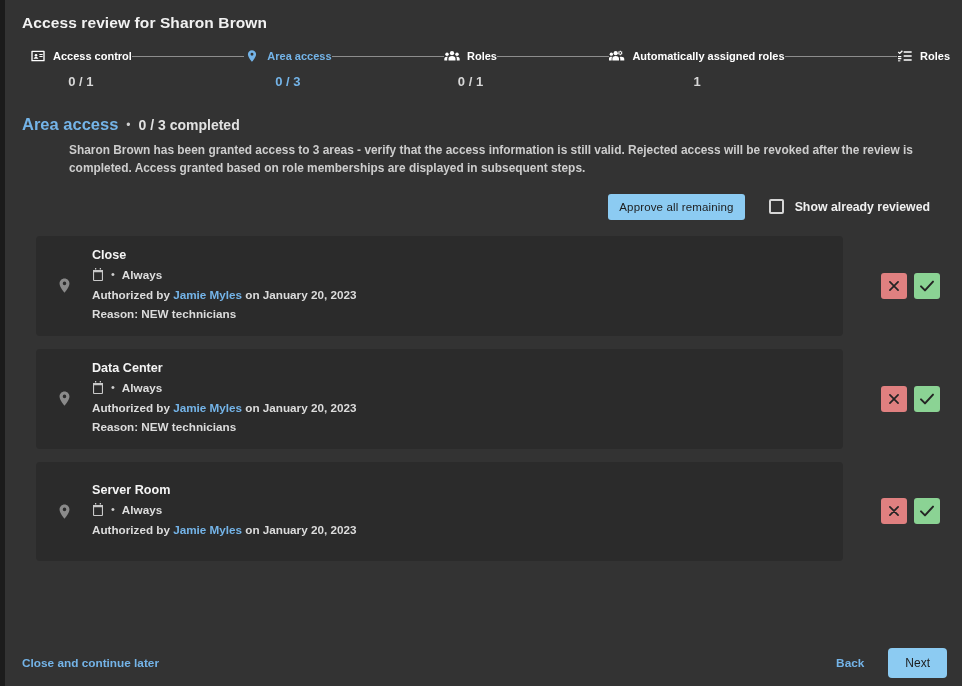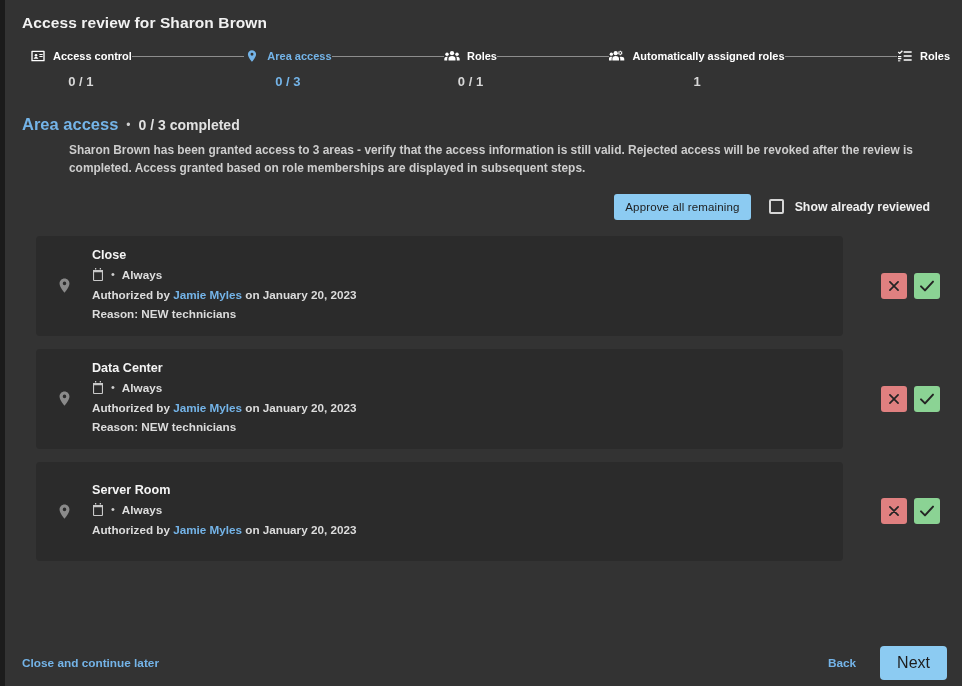--- a/index.html
+++ b/index.html
@@ -133,21 +133,21 @@
     max-width: 930px;
     font-weight: bold;
     margin-left: 47px;
   }
 
   
   .toolbar {
     display: flex;
     align-items: center;
     justify-content: flex-end;
-    gap: 18px;
+    gap: 24px;
     margin-top: 16px;
     padding-right: 32px;
   }
   .btn-approve-all {
     background: #8ccbf2;
     color: #1d1d1d;
     border: none;
     border-radius: 3px;
     font-family: "Liberation Sans", sans-serif;
     font-size: 11.5px;
@@ -289,21 +289,21 @@
     cursor: pointer;
     padding: 6px 10px;
     margin-right: 14px;
   }
   .btn-next {
     background: #8ccbf2;
     color: #1d1d1d;
     border: none;
     border-radius: 4px;
     font-family: "Liberation Sans", sans-serif;
-    font-size: 16px;
+    font-size: 12px;
     font-weight: normal;
     padding: 8px 17px;
     cursor: pointer;
   }
 </style>
 </head>
 <body>
 
 <div id="app">
   <div id="modal">

